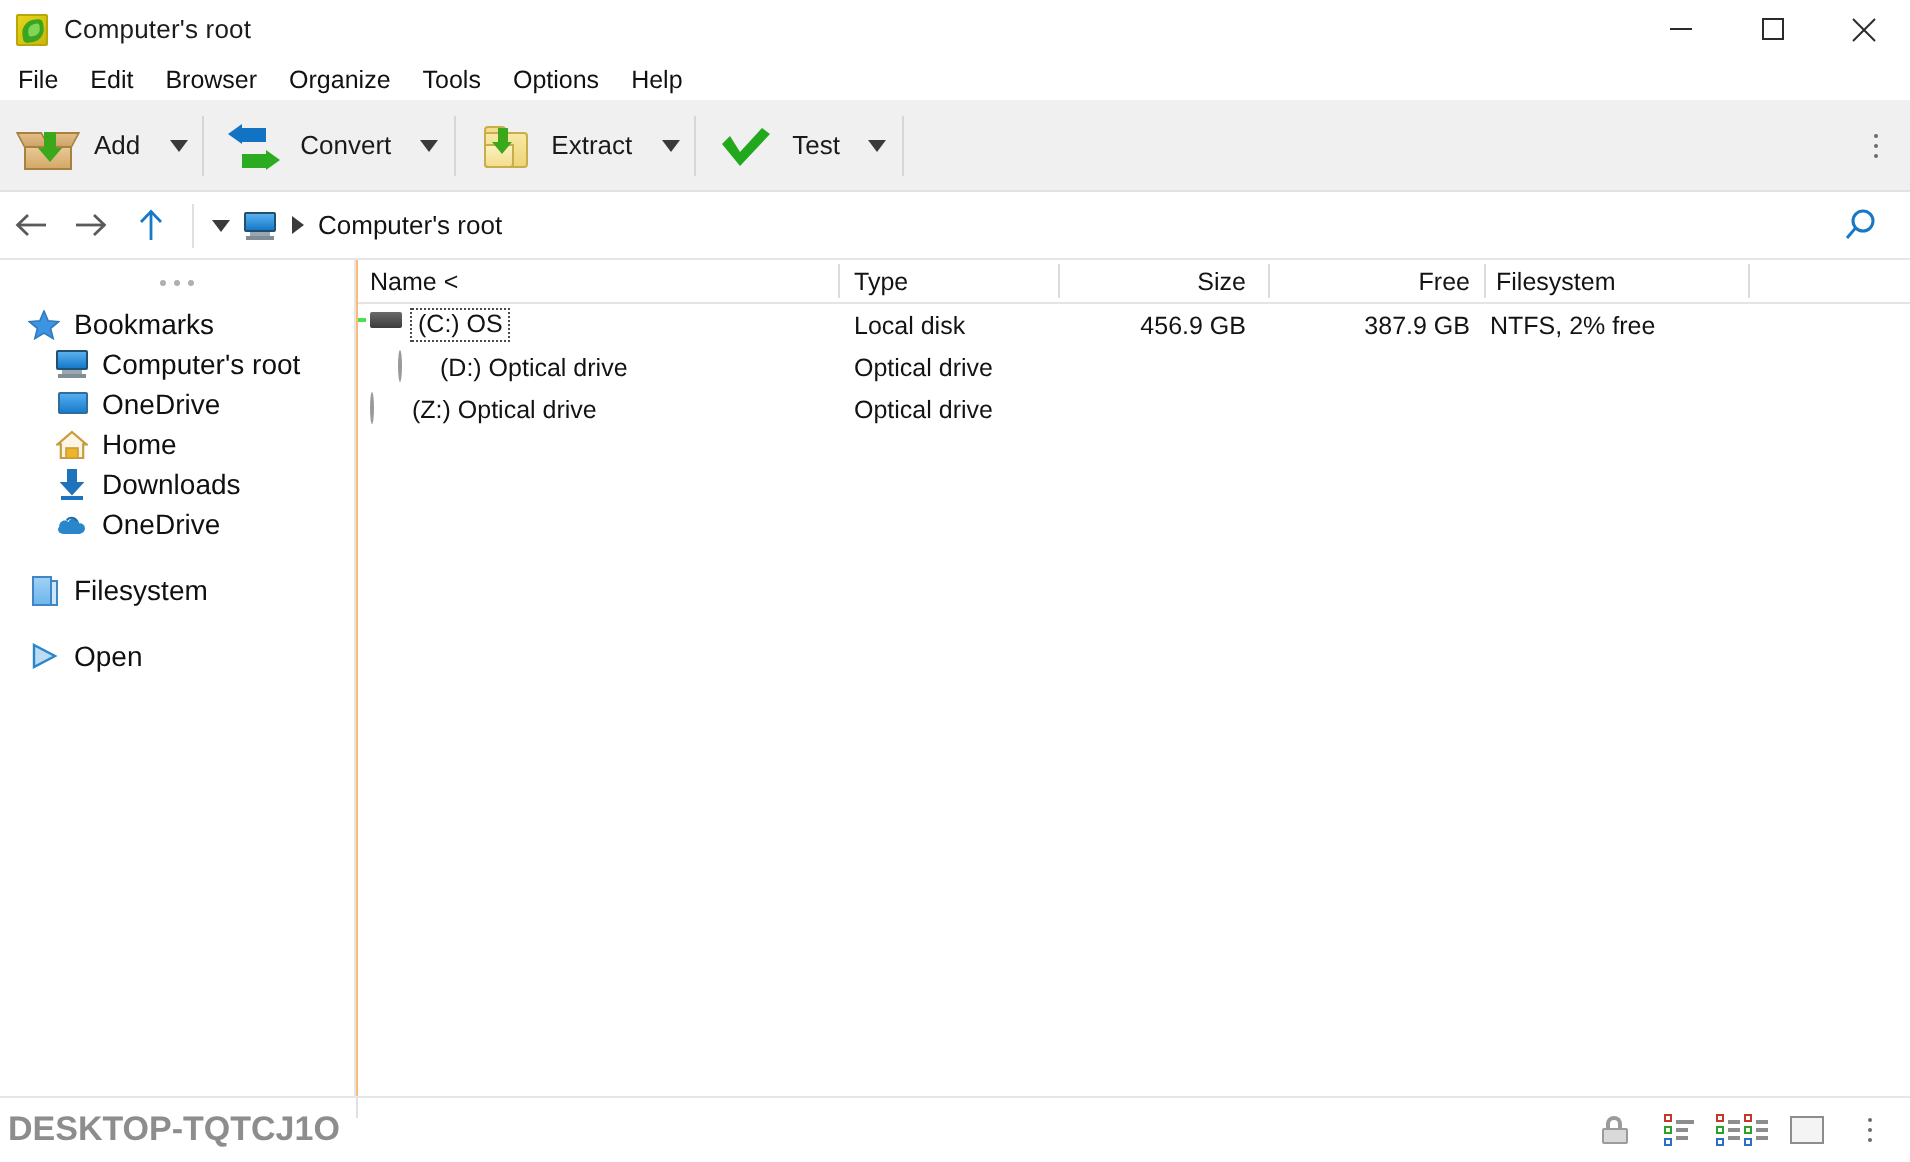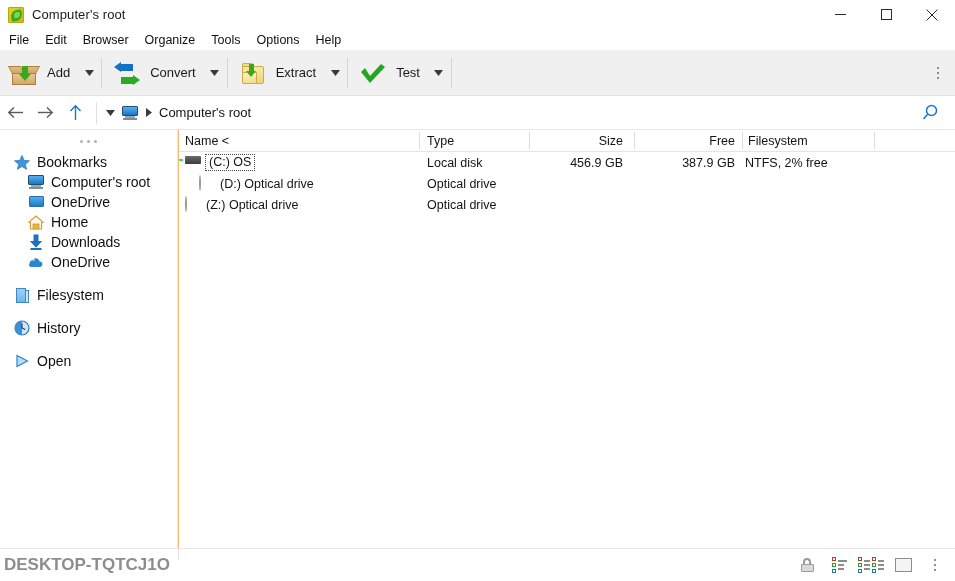--- a/index.html
+++ b/index.html
@@ -465,31 +465,20 @@
     <div class="sb-item pad-top">
       <span class="sb-ic">
         <span class="ic-fs">
             <span class="p"></span>
             <span class="q"></span>
           </span>
       </span>
       <span class="sb-label">Filesystem</span>
     </div>
 
-    <div class="sb-item pad-top">
-      <span class="sb-ic ic-hist">
-        <svg width="16" height="16" viewBox="0 0 16 16">
-          <circle cx="8" cy="8" r="7" fill="#cfe6fa" stroke="#2a79c0" stroke-width="1.2"></circle>
-          <path d="M8 1 A7 7 0 0 0 8 15 Z" fill="#3d8fd0"></path>
-          <line x1="8" y1="8" x2="8" y2="3.6" stroke="#17456f" stroke-width="1.1"></line>
-          <line x1="8" y1="8" x2="11.2" y2="9.6" stroke="#17456f" stroke-width="1.1"></line>
-        </svg>
-      </span>
-      <span class="sb-label">History</span>
-    </div>
 
     <div class="sb-item pad-top">
       <span class="sb-ic ic-open">
         <svg width="14" height="14" viewBox="0 0 14 14">
           <polygon points="2,1.5 12.5,7 2,12.5" fill="#bcdcf4" stroke="#2a86cb" stroke-width="1.2"></polygon>
         </svg>
       </span>
       <span class="sb-label">Open</span>
     </div>
   </div>

